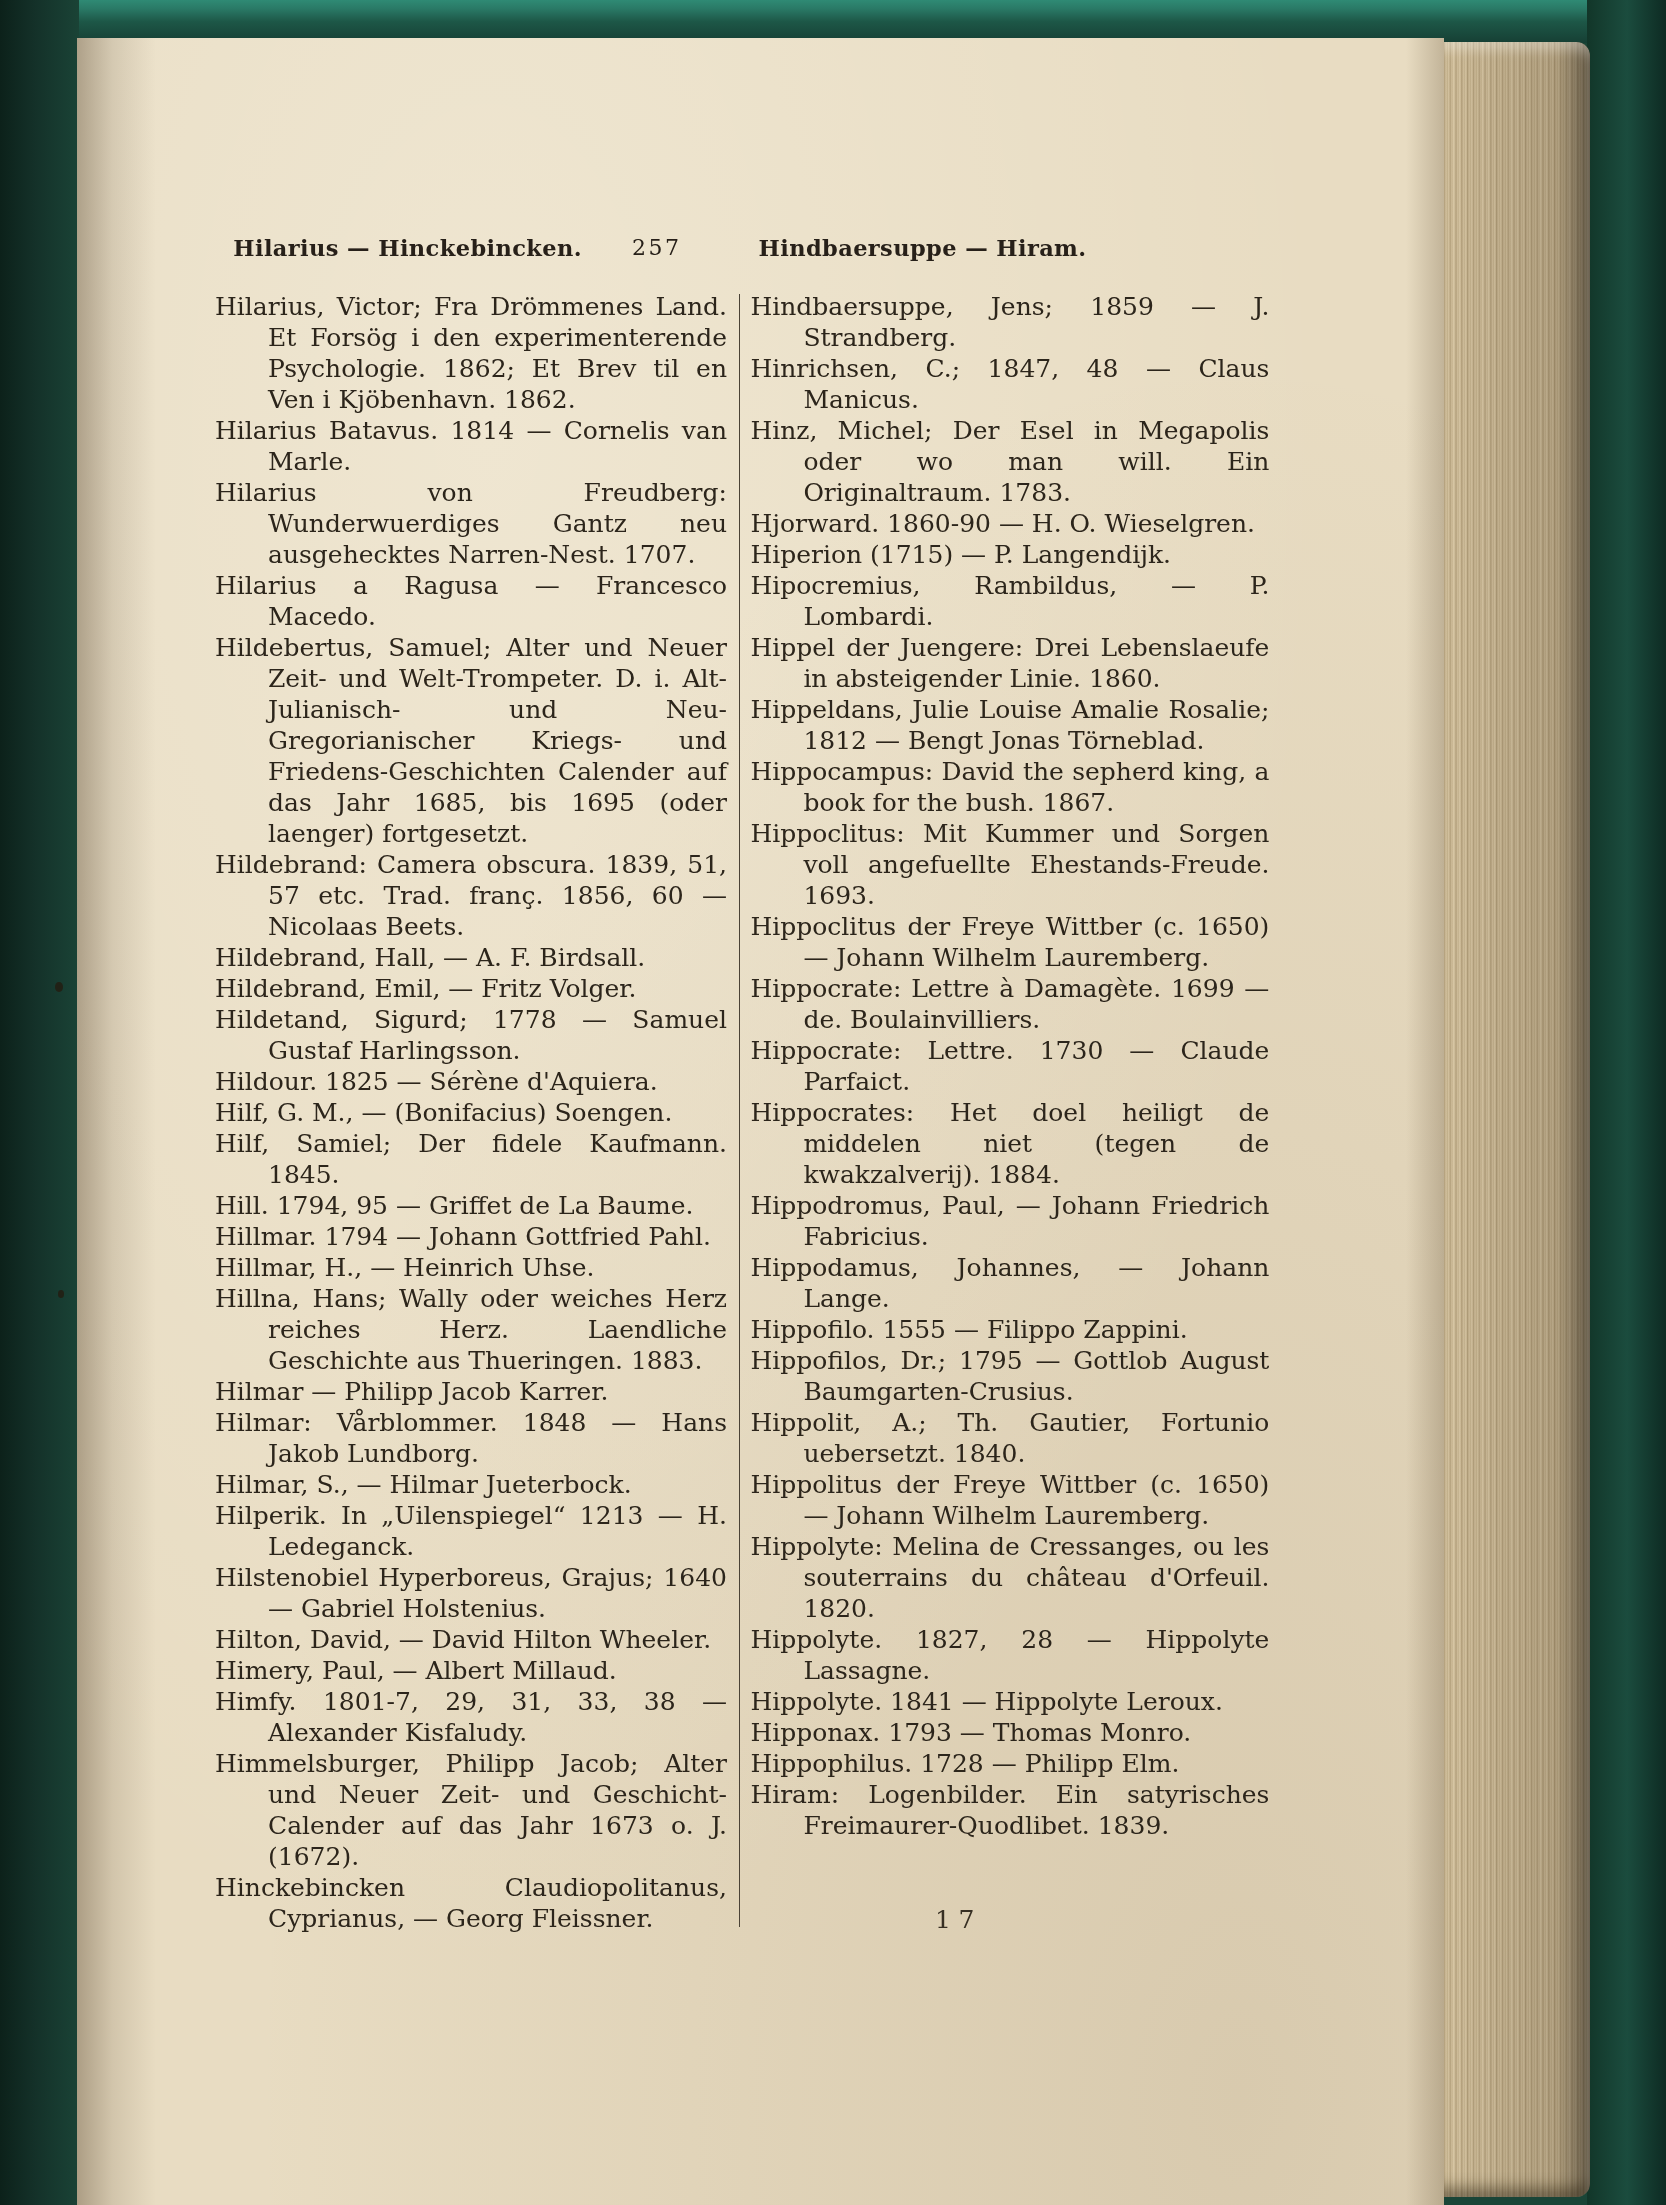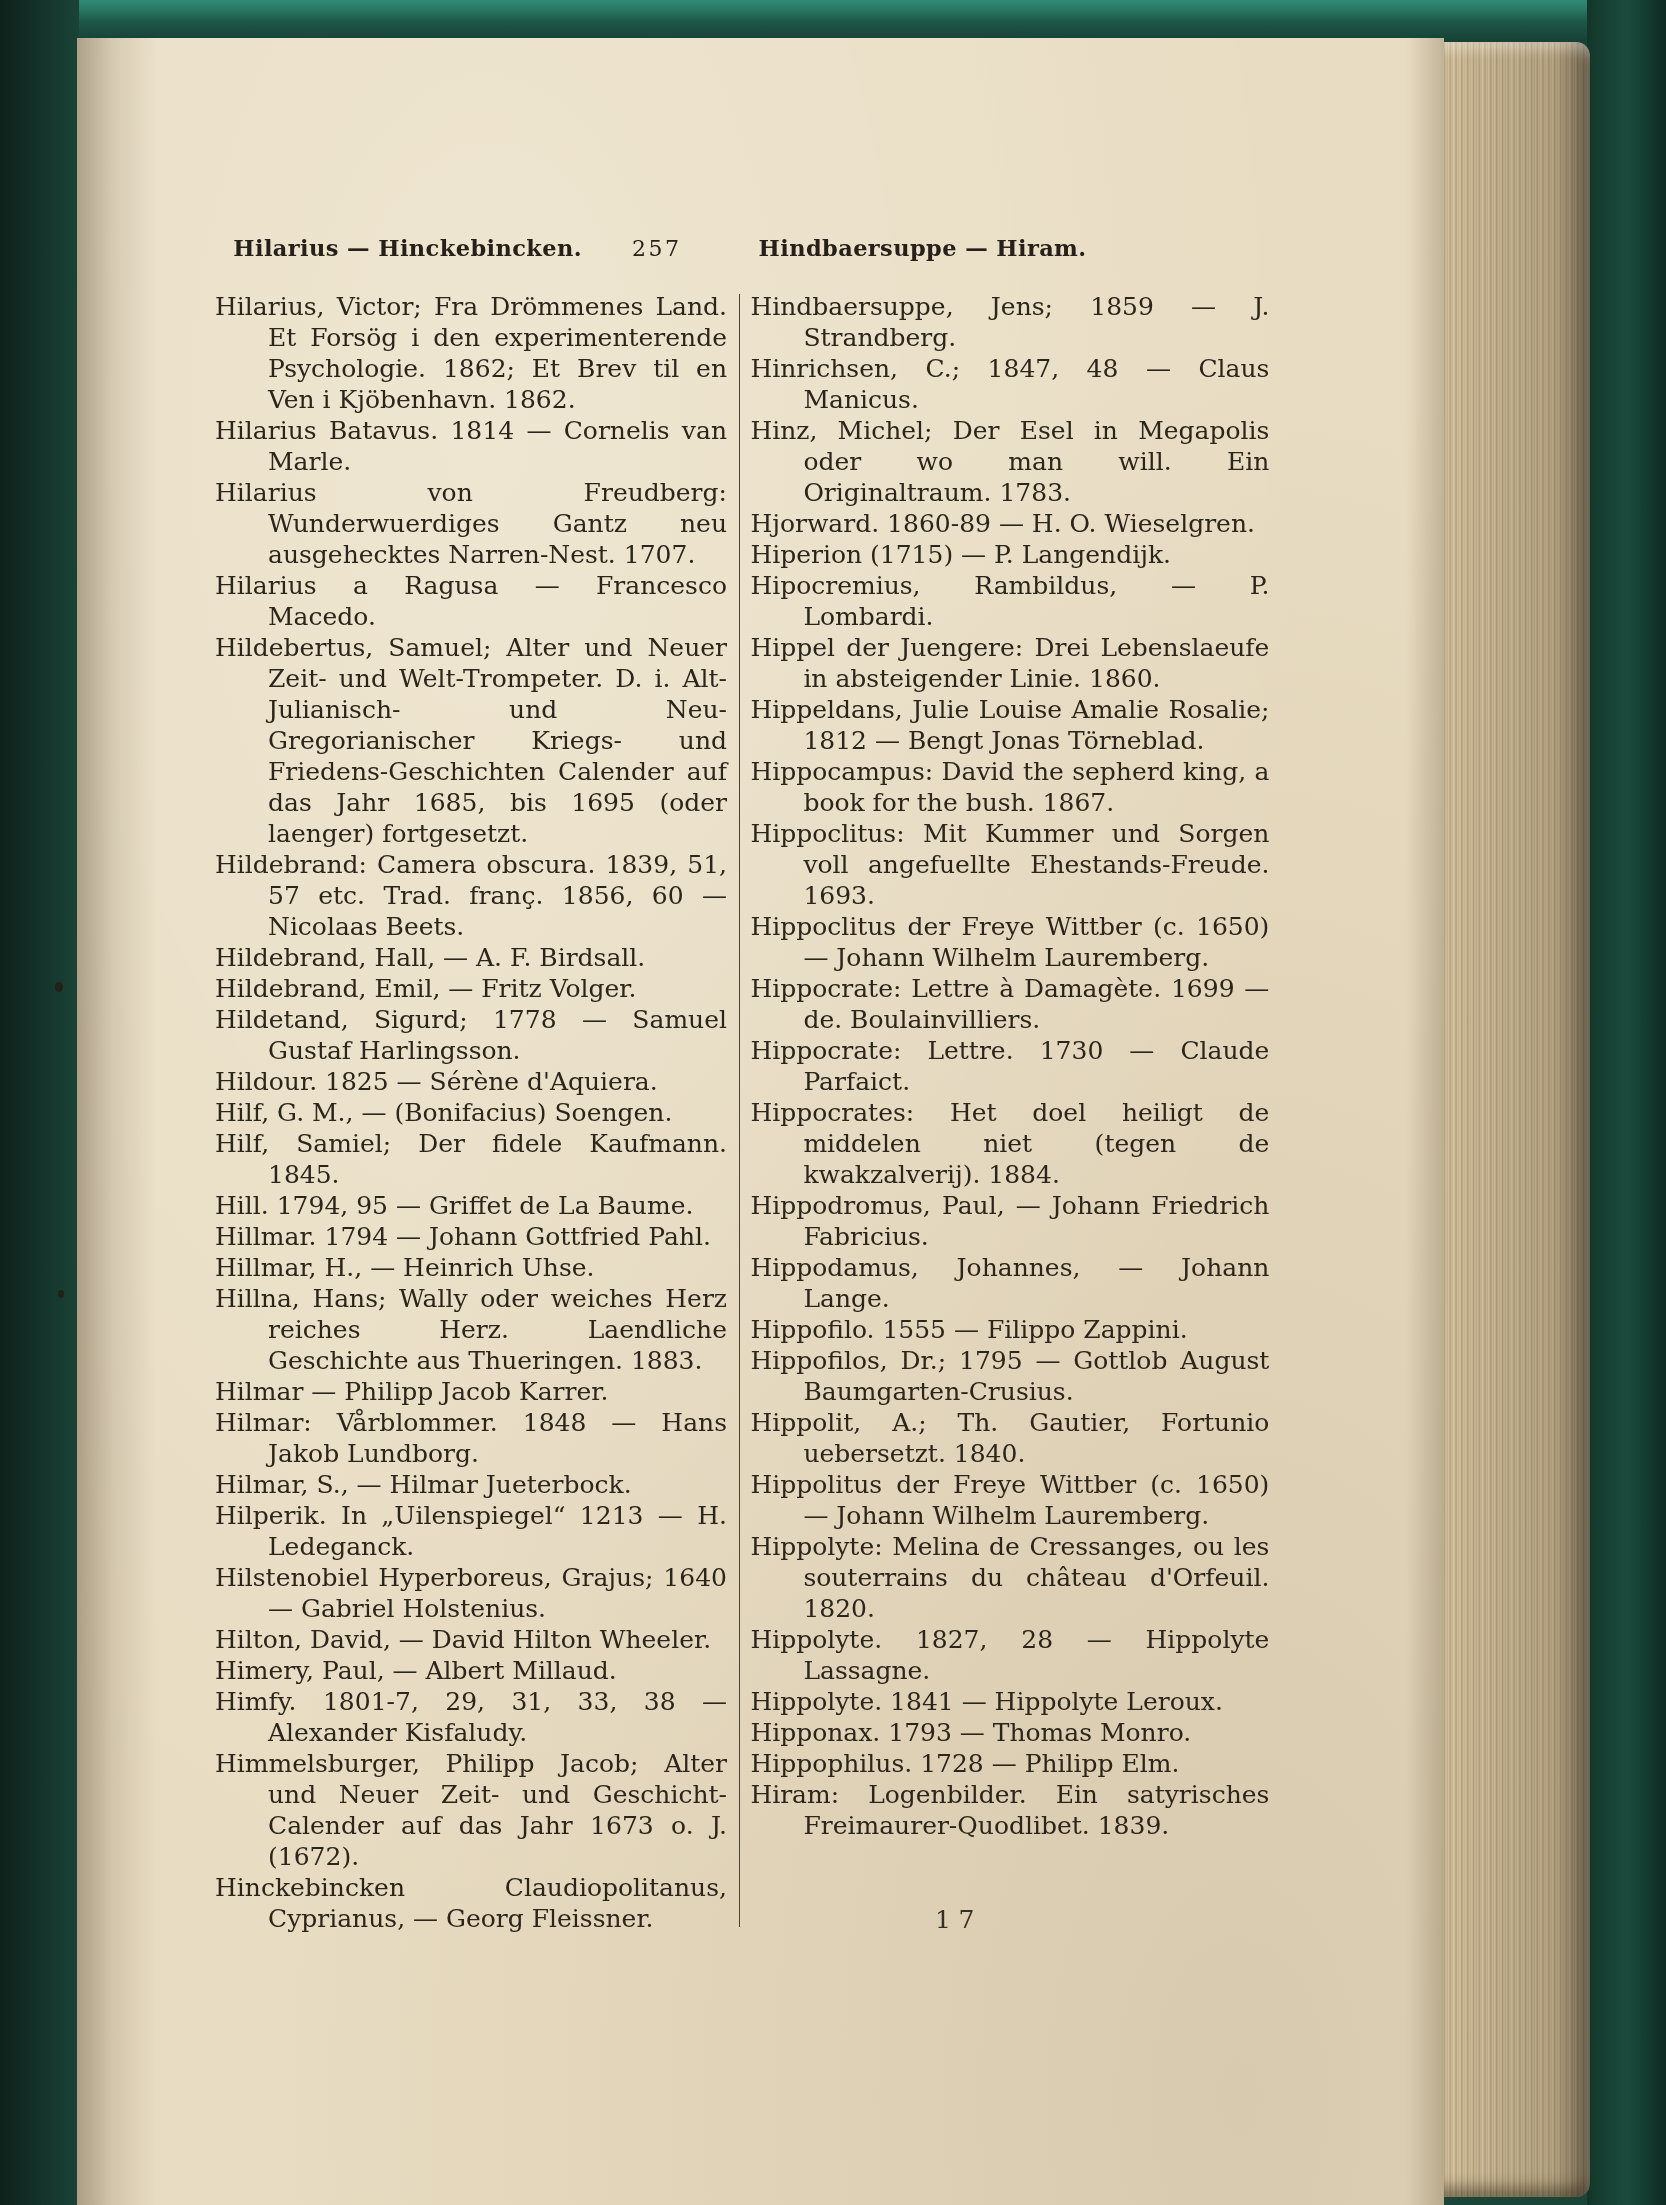--- a/index.html
+++ b/index.html
@@ -52,21 +52,21 @@
   .page::after{ 
     content:"";position:absolute;right:0;top:0;bottom:0;width:38px;pointer-events:none;
     background:linear-gradient(270deg,rgba(95,75,45,0.28),rgba(95,75,45,0) 100%);
   }
   .content{
     position:relative;
     padding:197px 0 0 138px;
     width:1056px;
   }
   .page-header{
-    display:flex;align-items:flex-end;
+    display:flex;align-items:flex-start;
     font-weight:700;font-size:22.5px;color:#272019;
     letter-spacing:0.4px;
     white-space:nowrap;
   }
   .rt-left{margin-left:18.3px;}
   .page-number{margin-left:50px;font-weight:400;font-size:22px;letter-spacing:2.5px;}
   .rt-right{margin-left:77px;}
   .columns{
     display:flex;margin-top:30px;
     text-align:justify;
@@ -133,21 +133,21 @@
             <p class="entry">Himery, Paul, — Albert Millaud.</p>
             <p class="entry">Himfy. 1801-7, 29, 31, 33, 38 — Alexander Kisfaludy.</p>
             <p class="entry">Himmelsburger, Philipp Jacob; Alter und Neuer Zeit- und Geschicht-Calender auf das Jahr 1673 o. J. (1672).</p>
             <p class="entry">Hinckebincken Claudiopolitanus, Cyprianus, — Georg Fleissner.</p>
           </div>
         <div class="divider"></div>
         <div class="column col-right" id="col-right">
             <p class="entry">Hindbaersuppe, Jens; 1859 — J. Strandberg.</p>
             <p class="entry">Hinrichsen, C.; 1847, 48 — Claus Manicus.</p>
             <p class="entry">Hinz, Michel; Der Esel in Megapolis oder wo man will. Ein Originaltraum. 1783.</p>
-            <p class="entry">Hjorward. 1860-89 — H. O. Wieselgren.</p>
+            <p class="entry">Hjorward. 1860-90 — H. O. Wieselgren.</p>
             <p class="entry">Hiperion (1715) — P. Langendijk.</p>
             <p class="entry">Hipocremius, Rambildus, — P. Lombardi.</p>
             <p class="entry">Hippel der Juengere: Drei Lebenslaeufe in absteigender Linie. 1860.</p>
             <p class="entry">Hippeldans, Julie Louise Amalie Rosalie; 1812 — Bengt Jonas Törneblad.</p>
             <p class="entry">Hippocampus: David the sepherd king, a book for the bush. 1867.</p>
             <p class="entry">Hippoclitus: Mit Kummer und Sorgen voll angefuellte Ehestands-Freude. 1693.</p>
             <p class="entry">Hippoclitus der Freye Wittber (c. 1650) — Johann Wilhelm Lauremberg.</p>
             <p class="entry">Hippocrate: Lettre à Damagète. 1699 — de. Boulainvilliers.</p>
             <p class="entry">Hippocrate: Lettre. 1730 — Claude Parfaict.</p>
             <p class="entry">Hippocrates: Het doel heiligt de middelen niet (tegen de kwakzalverij). 1884.</p>

